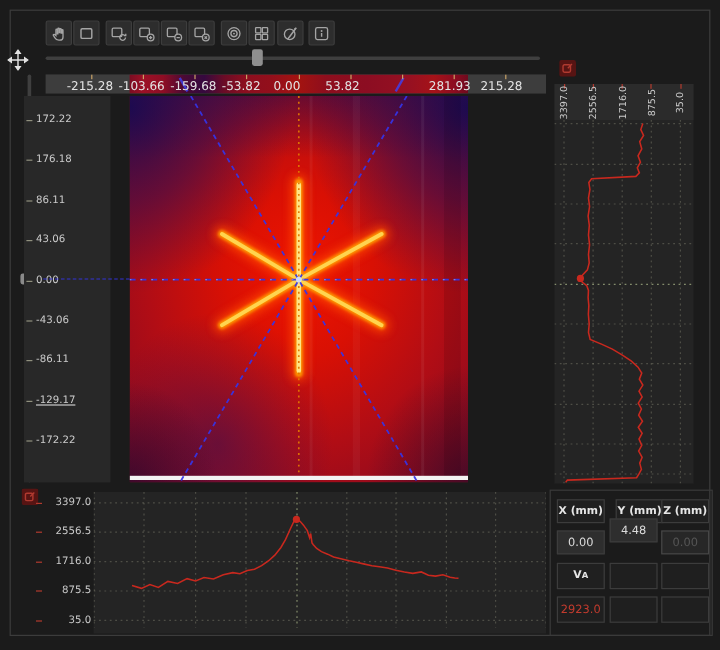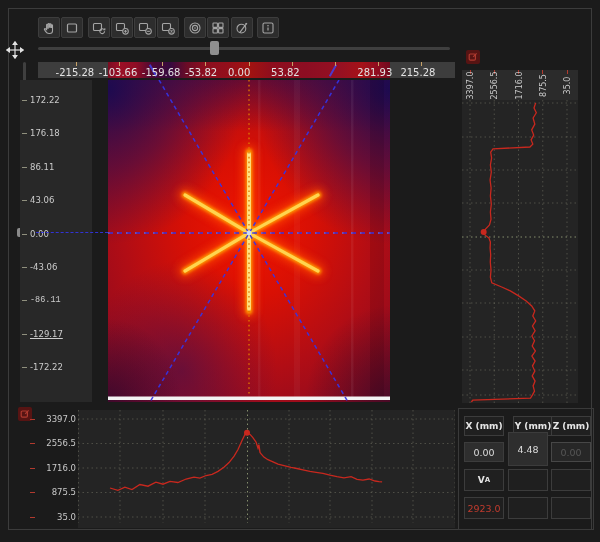--- a/index.html
+++ b/index.html
@@ -165,21 +165,21 @@
       <div class="ylab" style="top: 48.3px;">176.18</div>
       <div class="ytick" style="top: 86.7px;"></div>
       <div class="ylab" style="top: 81.7px;">86.11</div>
       <div class="ytick" style="top: 120.1px;"></div>
       <div class="ylab" style="top: 115.1px;">43.06</div>
       <div class="ytick" style="top: 153.5px;"></div>
       <div class="ylab" style="top: 148.5px;">0.00</div>
       <div class="ytick" style="top: 186.9px;"></div>
       <div class="ylab" style="top: 181.9px;">-43.06</div>
       <div class="ytick" style="top: 220.3px;"></div>
-      <div class="ylab" style="top: 215.3px; font-family: Liberation Mono, monospace;">-86.11</div>
+      <div class="ylab" style="top: 215.3px;">-86.11</div>
       <div class="ytick" style="top: 253.7px;"></div>
       <div class="ylab" style="top: 248.7px; text-decoration: underline;">-129.17</div>
       <div class="ytick" style="top: 287.1px;"></div>
       <div class="ylab" style="top: 282.1px;">-172.22</div>
     </div>
   <div class="hline-ext"></div>
 
   <svg class="abs" style="left:108px;top:80px" width="282" height="322" viewBox="0 0 282 322">
     <defs>
       <radialGradient id="gC" cx="50%" cy="46%" r="72%">
@@ -347,21 +347,21 @@
       <line x1="0" y1="107" x2="377" y2="107" class="grid"></line>
       <path d="M32.0 78.0L39.9 80.3L46.9 77.1L54.0 79.5L61.9 74.5L70.0 76.2L77.9 72.2L85.0 74.2L92.0 71.3L99.9 72.5L108.1 69.0L116.0 67.2L121.9 68.1L128.1 65.5L134.1 64.3L140.0 61.4L145.9 57.3L151.0 52.6L156.1 46.2L160.0 39.5L163.9 30.8L167.1 24.1L169.0 22.8L172.1 24.4L174.9 27.6L178.1 32.2L180.0 38.1L180.9 34.6L182.0 42.4L183.1 43.9L185.9 47.1L189.9 49.7L195.0 51.8L200.0 54.1L206.0 55.6L213.0 57.3L218.9 58.5L224.9 59.9L231.9 61.4L238.1 62.3L244.9 63.4L251.9 65.2L259.0 66.6L266.0 67.8L273.1 66.6L279.0 69.3L284.9 70.1L291.1 69.0L297.1 71.0L301.0 71.6L304.1 71.9" fill="none" stroke="#c8281e" stroke-width="1.3"></path>
       <circle cx="169.026" cy="22.816775728732893" r="3" fill="#c8281e"></circle>
     </svg>
 
   <div class="tblout">
     <div class="cell head" style="left:5px;top:7px;height:20px">X (mm)</div>
     <div class="cell head" style="left:54px;top:7px;height:20px">Y (mm)</div>
     <div class="cell head" style="left:92px;top:7px;height:20px">Z (mm)</div>
     <div class="cell val" style="left:5px;top:33px;height:20px">0.00</div>
-    <div class="cell val" style="left:49px;top:23px;height:34px">4.48</div>
+    <div class="cell val" style="left:49px;top:23px;height:20px">4.48</div>
     <div class="cell val disabled" style="left:92px;top:33px;height:20px">0.00</div>
     <div class="cell head" style="left:5px;top:60px;height:22px">
         <span>V</span>
         <sub>A</sub>
       </div>
     <div class="cell empty" style="left:49px;top:60px;height:22px"></div>
     <div class="cell empty" style="left:92px;top:60px;height:22px"></div>
     <div class="cell vaval" style="left:5px;top:88px;height:22px">2923.0</div>
     <div class="cell empty" style="left:49px;top:88px;height:22px"></div>
     <div class="cell empty" style="left:92px;top:88px;height:22px"></div>

